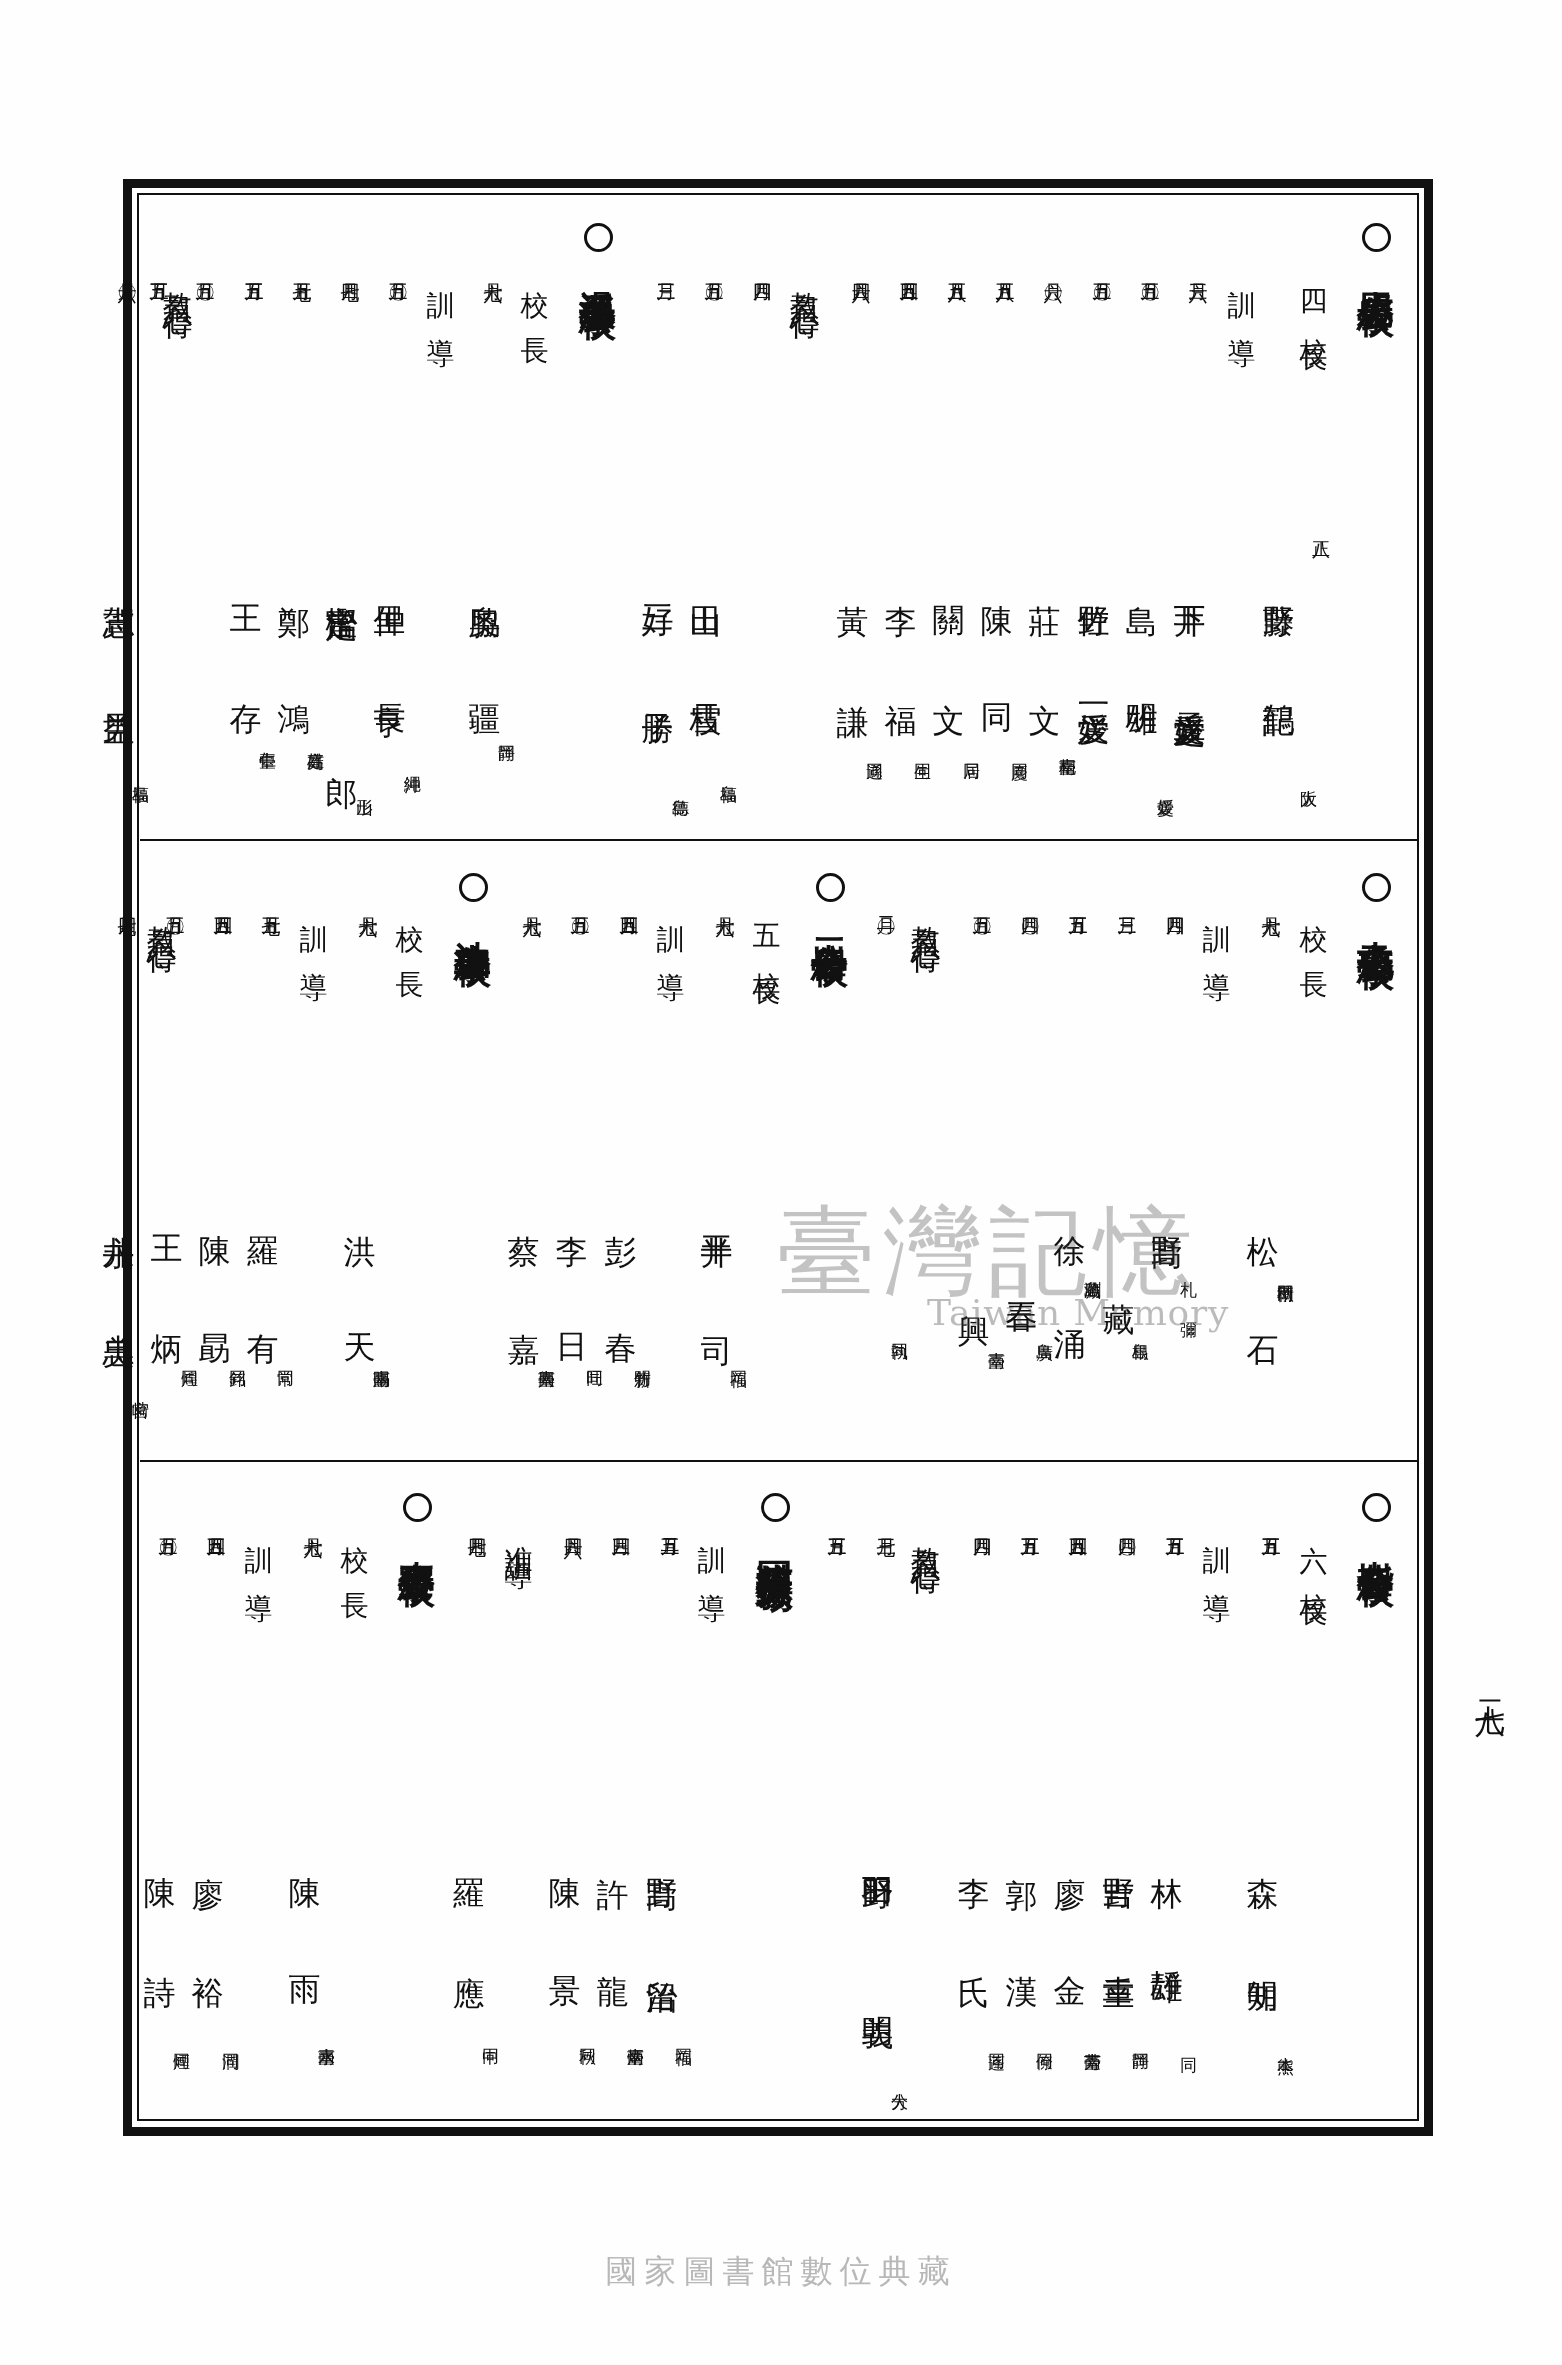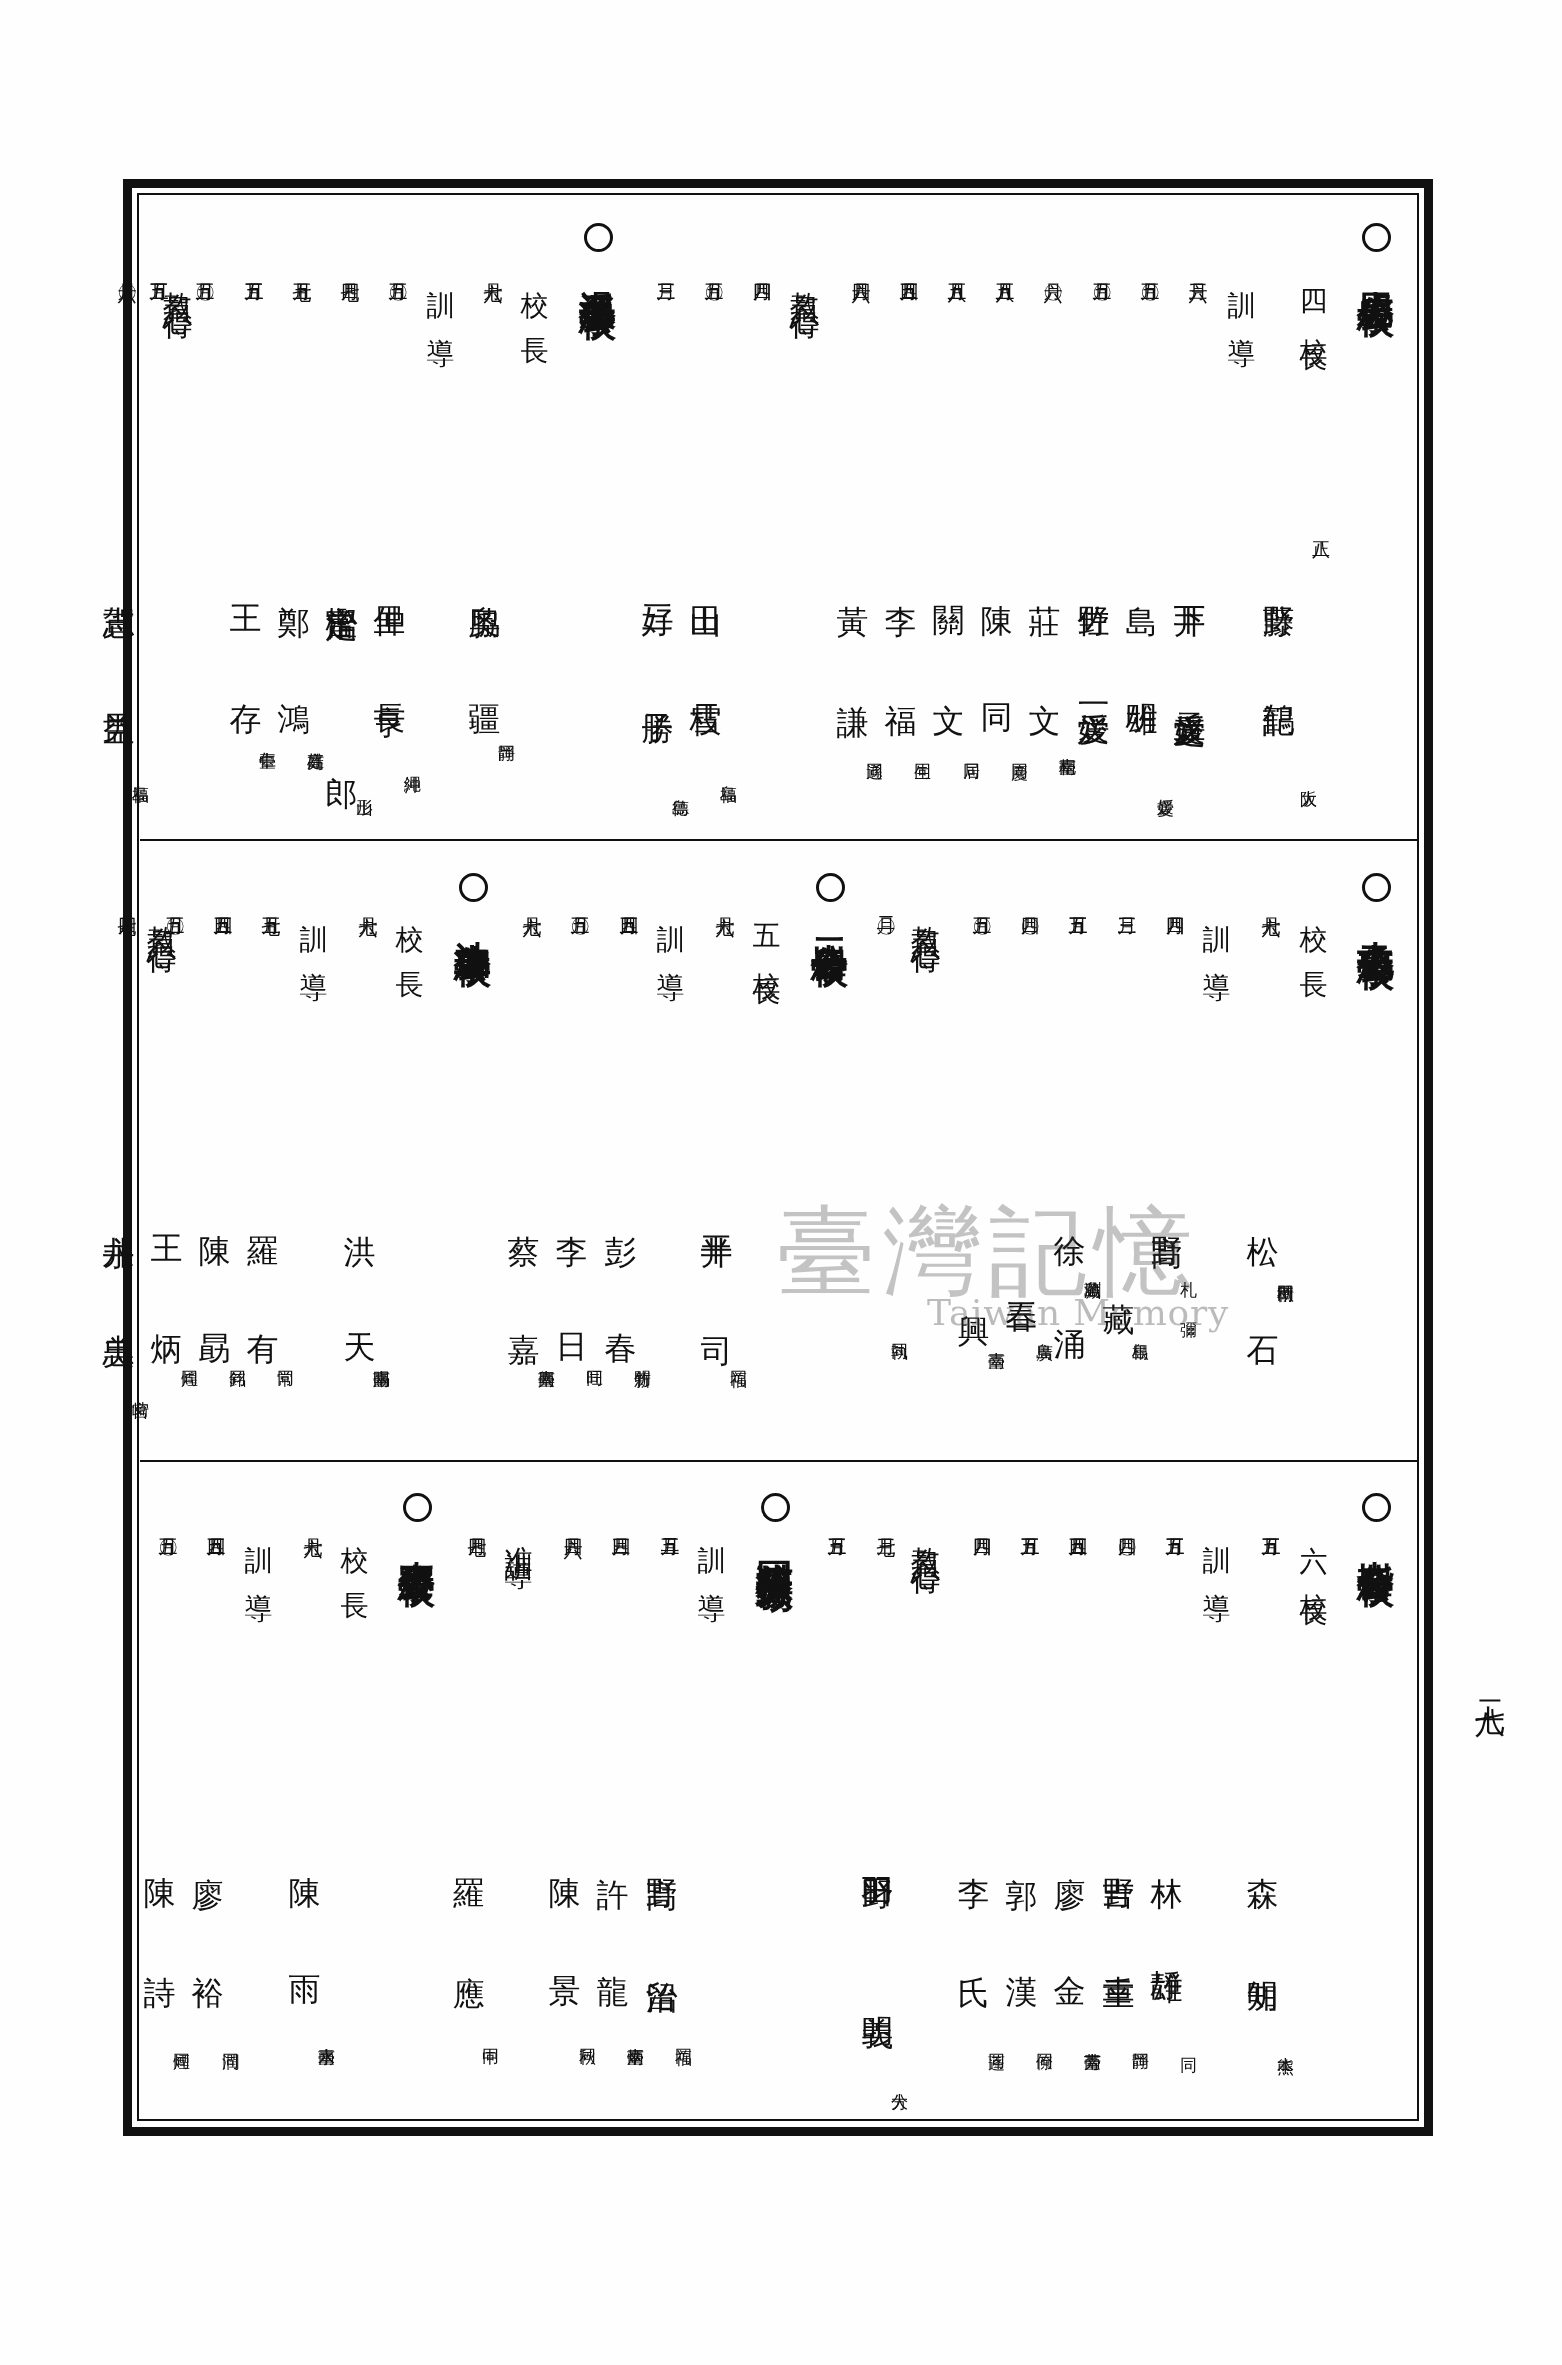--- a/index.html
+++ b/index.html
@@ -882,15 +882,16 @@
     <span class="p">煙同</span>
   </div>
 
   <div class="watermark">
     <div class="wm-cjk">臺灣記憶</div>
     <div class="wm-lat">Taiwan Memory</div>
   </div>
 
   <div class="pagenum">二七八</div>
 
+  <div class="libmark">國家圖書館數位典藏</div>
 
 </div>
 
 
 </body></html>

